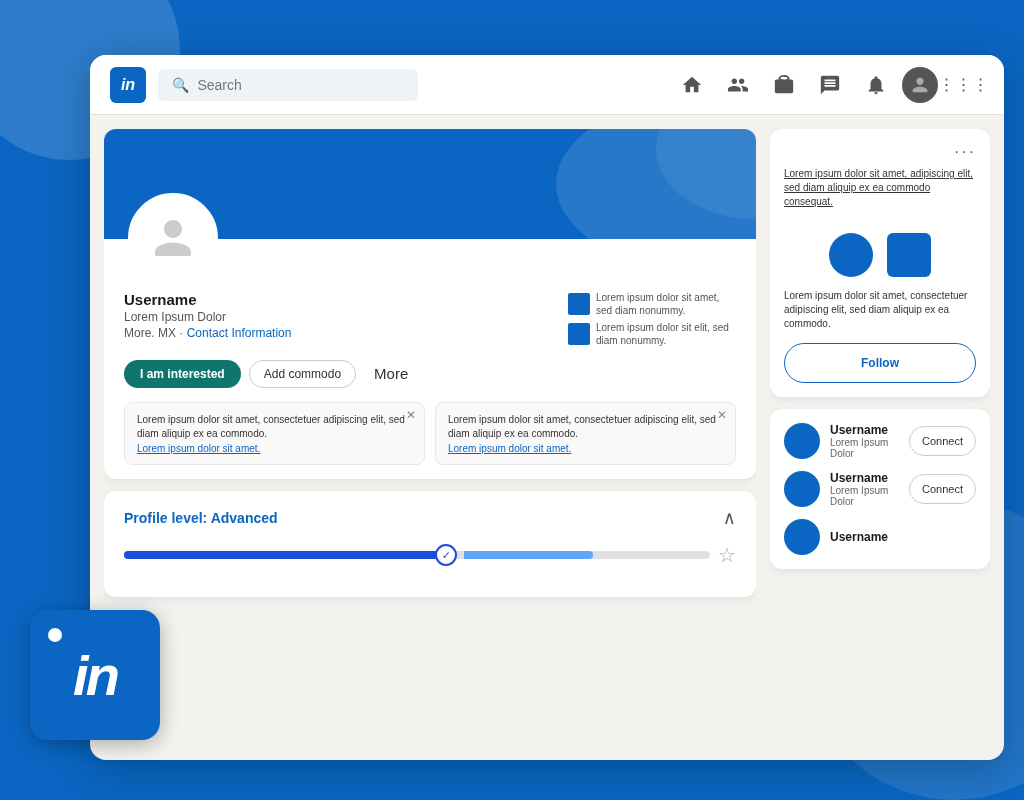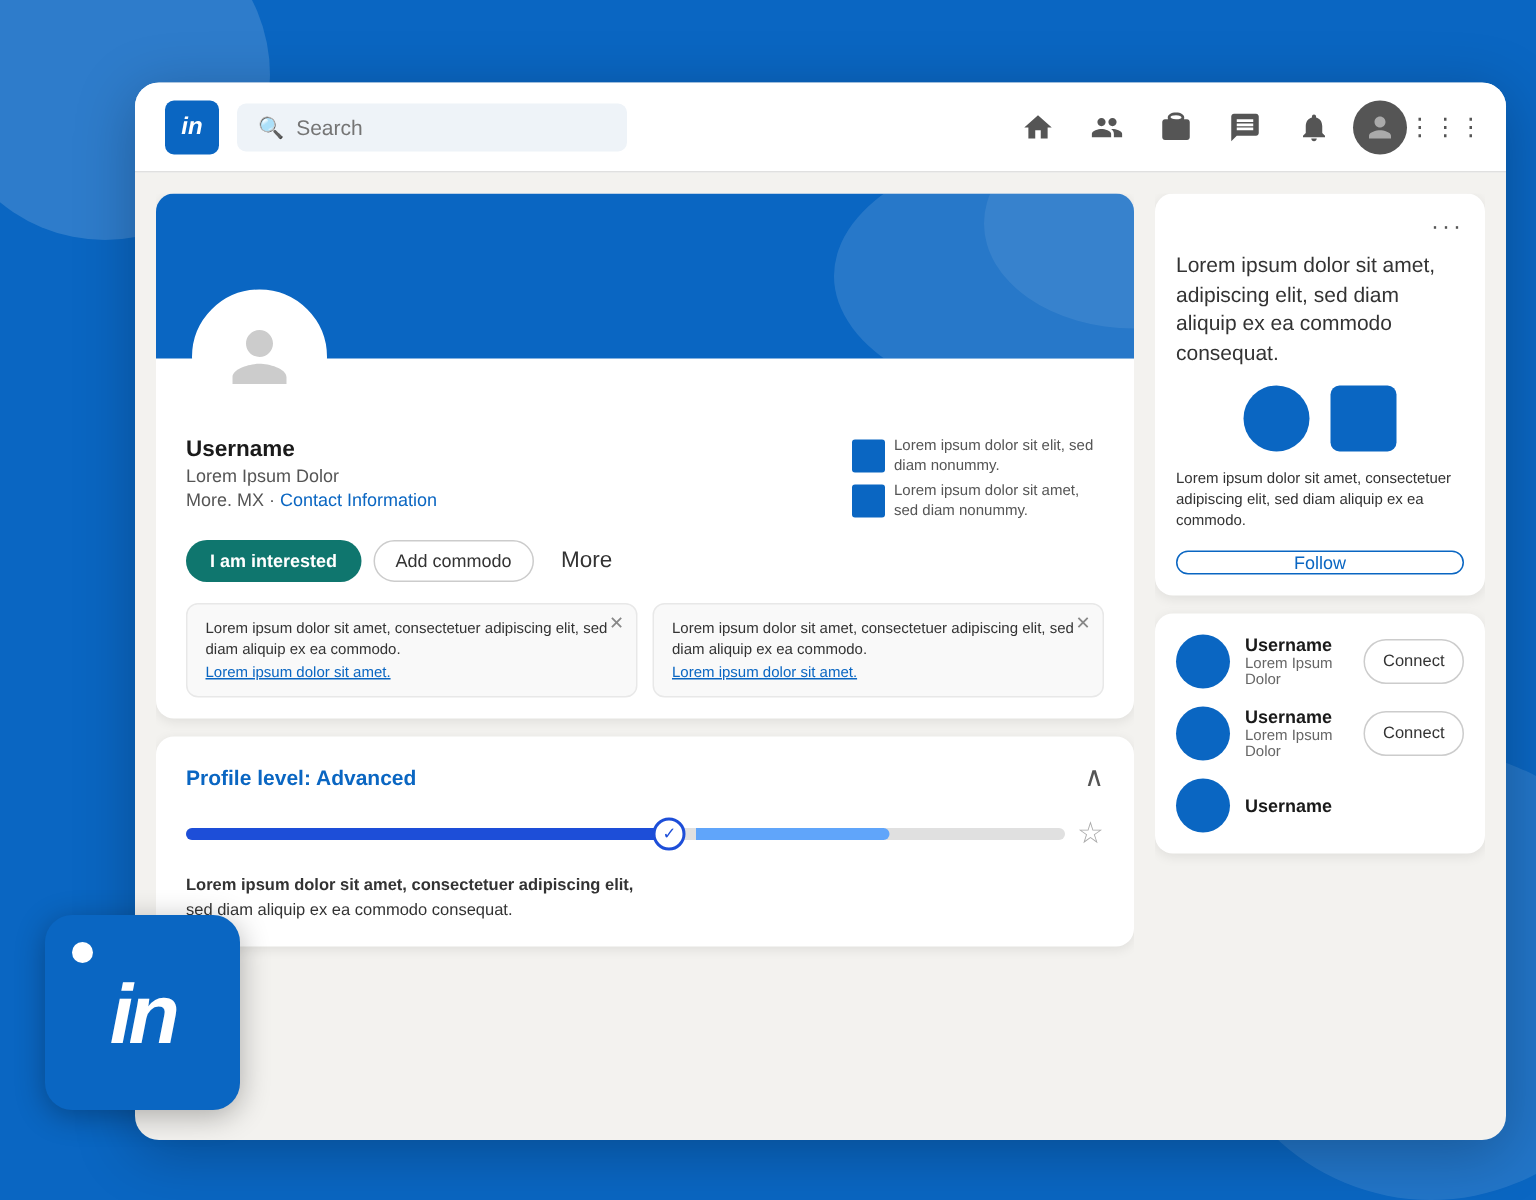--- a/index.html
+++ b/index.html
@@ -434,24 +434,25 @@
       margin-bottom: 6px;
     }
     .three-dots {
       font-size: 16px;
       color: #555;
       cursor: pointer;
       letter-spacing: 2px;
     }
 
     .sidebar-card-text {
-      font-size: 14px;
+      font-size: 10px;
       color: #333;
       line-height: 1.4;
-      margin-bottom: 12px;
+      margin-bottom: 24px;
+      text-decoration: underline;
     }
 
     .sidebar-logos {
       display: flex;
       gap: 14px;
       justify-content: center;
       margin-bottom: 12px;
     }
     .logo-circle {
       width: 44px;
@@ -472,23 +473,23 @@
       line-height: 1.4;
       margin-bottom: 12px;
     }
     .btn-follow {
       display: block;
       text-align: center;
       background: white;
       color: #0a66c2;
       border: 1.5px solid #0a66c2;
       border-radius: 20px;
-      padding: 0 20px;
+      padding: 12px 20px;
       font-size: 12px;
-      font-weight: 400;
+      font-weight: 700;
       cursor: pointer;
       width: 100%;
     }
 
     
     .people-card {
       background: white;
       border-radius: 12px;
       padding: 14px;
       box-shadow: 0 2px 8px rgba(0,0,0,0.08);
@@ -622,25 +623,25 @@
           <div class="profile-info-left">
             <div class="profile-name">Username</div>
             <div class="profile-title">Lorem Ipsum Dolor</div>
             <div class="profile-location">
               <span>More. MX</span> · <a href="#">Contact Information</a>
             </div>
           </div>
           <div class="profile-stats">
             <div class="stat-item">
               <div class="stat-bar"></div>
-              <span class="stat-text">Lorem ipsum dolor sit elit, sed diam nonummy.</span>
+              <span class="stat-text">Lorem ipsum dolor sit amet, sed diam nonummy.</span>
             </div>
             <div class="stat-item">
               <div class="stat-bar"></div>
-              <span class="stat-text">Lorem ipsum dolor sit amet, sed diam nonummy.</span>
+              <span class="stat-text">Lorem ipsum dolor sit elit, sed diam nonummy.</span>
             </div>
           </div>
         </div>
 
         <div class="profile-actions">
           <button class="btn-primary">I am interested</button>
           <button class="btn-secondary">Add commodo</button>
           <button class="btn-text">More</button>
         </div>
 
@@ -667,24 +668,20 @@
           <span class="chevron-up">∧</span>
         </div>
         <div class="progress-container">
           <div class="progress-track">
             <div class="progress-fill-dark"></div>
             <div class="progress-check">✓</div>
             <div class="progress-fill-light"></div>
           </div>
           <span class="star-icon">☆</span>
         </div>
-        <div class="profile-level-desc">
-          <strong>Lorem ipsum dolor sit amet, consectetuer adipiscing elit,</strong><br>
-          <span>sed diam aliquip ex ea commodo consequat.</span>
-        </div>
       </div>
 
     </div>
 
     <div class="right-sidebar">
 
       <div class="sidebar-card">
         <div class="sidebar-card-header">
           <span class="three-dots">···</span>
         </div>

